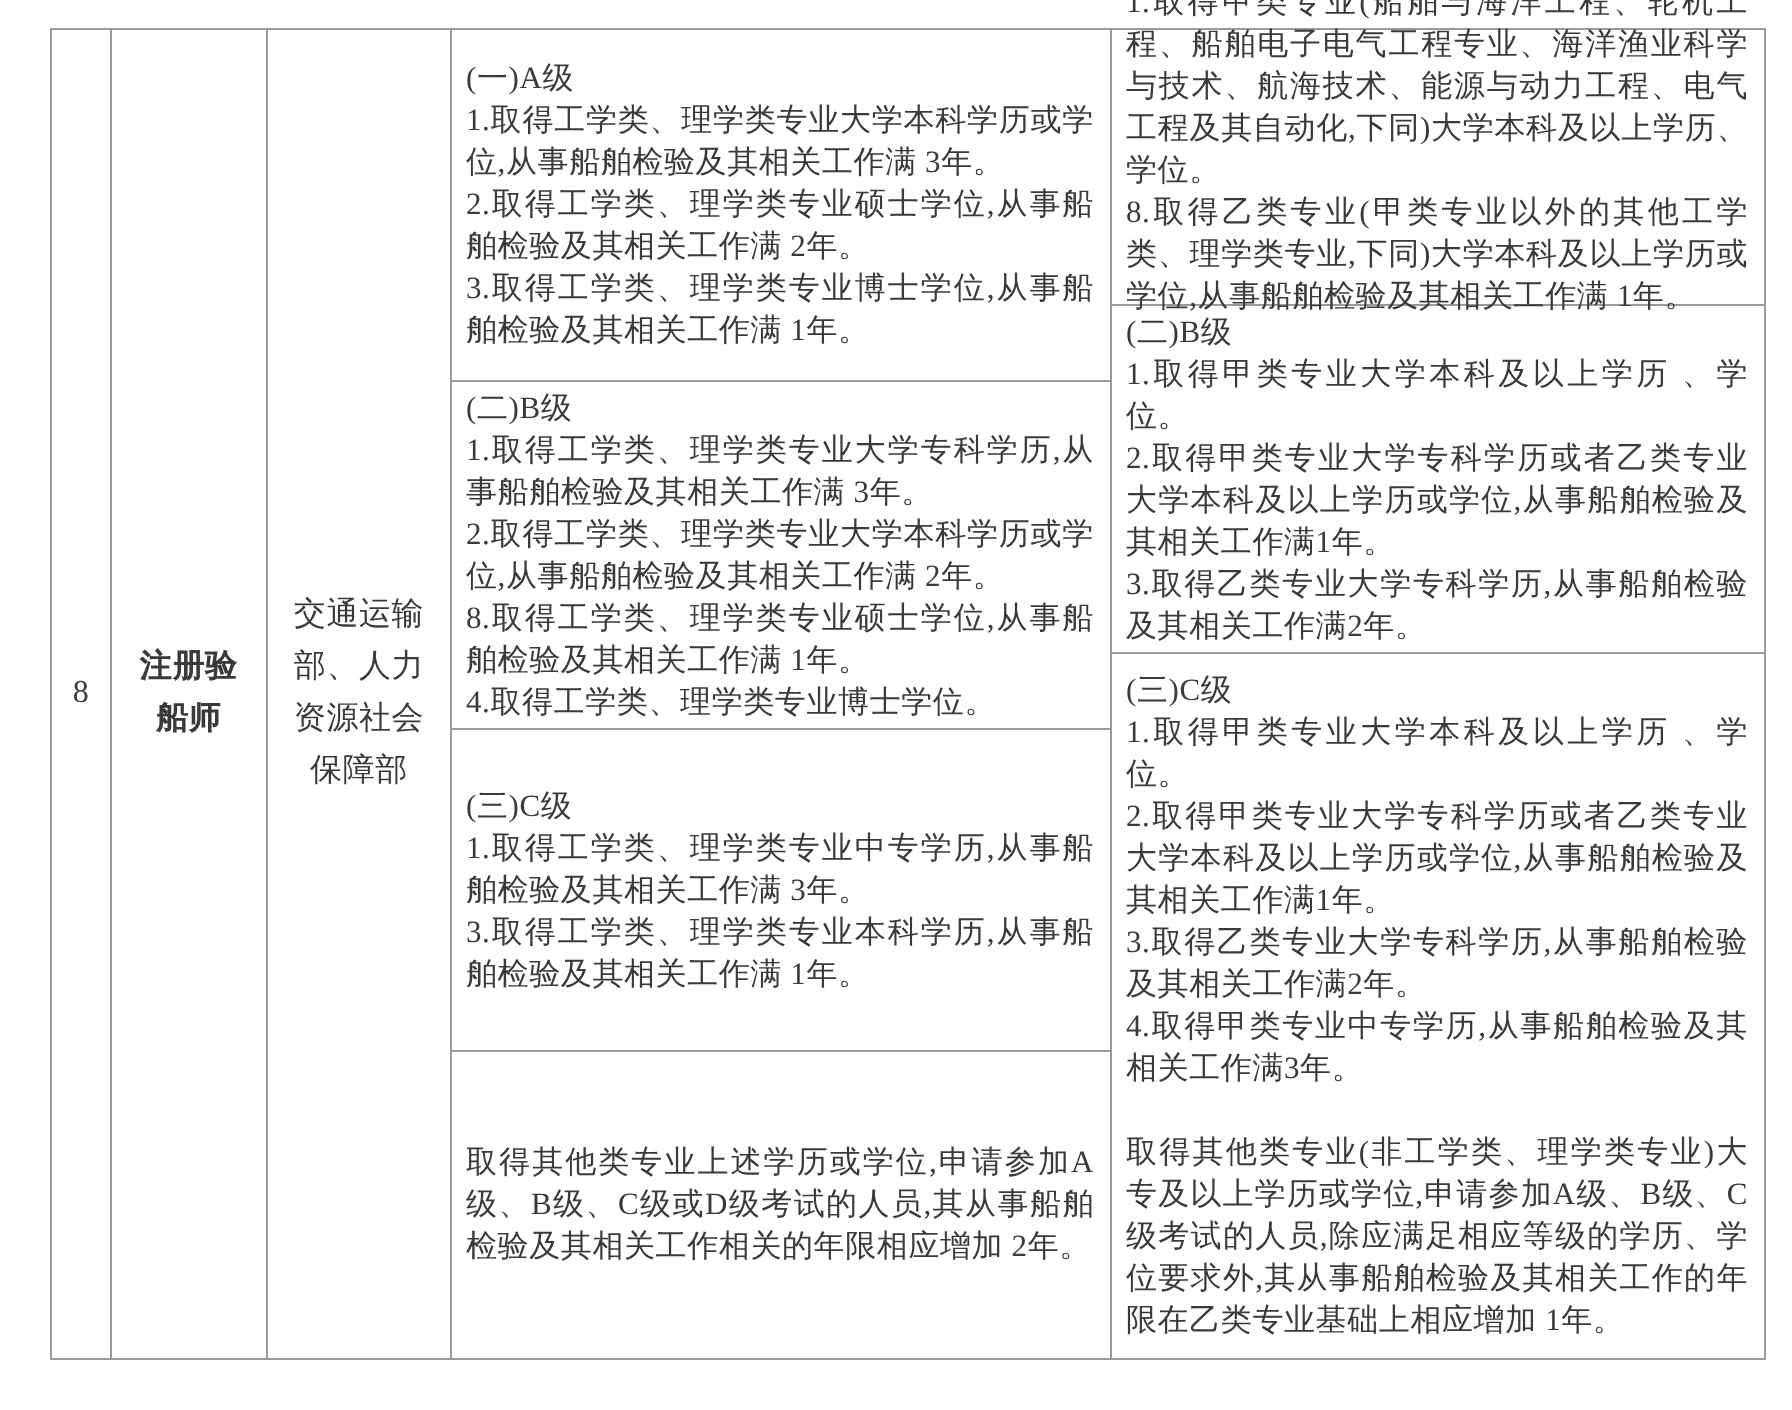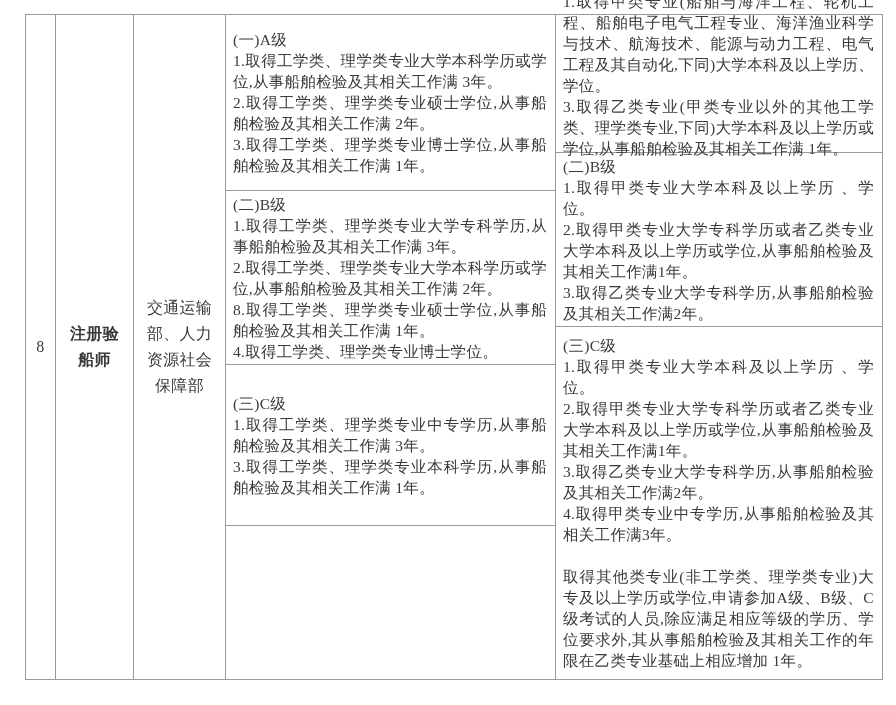--- a/index.html
+++ b/index.html
@@ -104,30 +104,31 @@
         <p>4.取得工学类、理学类专业博士学位。</p>
       </div>
 
       <div class="req-cell" style="height:161px">
         <p>(三)C级</p>
         <p>1.取得工学类、理学类专业中专学历,从事船舶检验及其相关工作满 3年。</p>
         <p>3.取得工学类、理学类专业本科学历,从事船舶检验及其相关工作满 1年。</p>
       </div>
 
       <div class="req-cell">
+        <p>取得其他类专业上述学历或学位,申请参加A级、B级、C级或D级考试的人员,其从事船舶检验及其相关工作相关的年限相应增加 2年。</p>
       </div>
 
     </div>
 
     <div class="col col-req-r">
 
       <div class="req-cell" style="height:176px">
         <p>(一)A级</p>
         <p>1.取得甲类专业(船舶与海洋工程、轮机工程、船舶电子电气工程专业、海洋渔业科学与技术、航海技术、能源与动力工程、电气工程及其自动化,下同)大学本科及以上学历、学位。</p>
-        <p>3.取得乙类专业(甲类专业以外的其他工学类、理学类专业,下同)大学本科及以上学历或学位,从事船舶检验及其相关工作满 1年。</p>
+        <p>8.取得乙类专业(甲类专业以外的其他工学类、理学类专业,下同)大学本科及以上学历或学位,从事船舶检验及其相关工作满 1年。</p>
       </div>
 
       <div class="req-cell" style="height:174px">
         <p>(二)B级</p>
         <p>1.取得甲类专业大学本科及以上学历 、学位。</p>
         <p>2.取得甲类专业大学专科学历或者乙类专业大学本科及以上学历或学位,从事船舶检验及其相关工作满1年。</p>
         <p>3.取得乙类专业大学专科学历,从事船舶检验及其相关工作满2年。</p>
       </div>
 
       <div class="req-cell">

